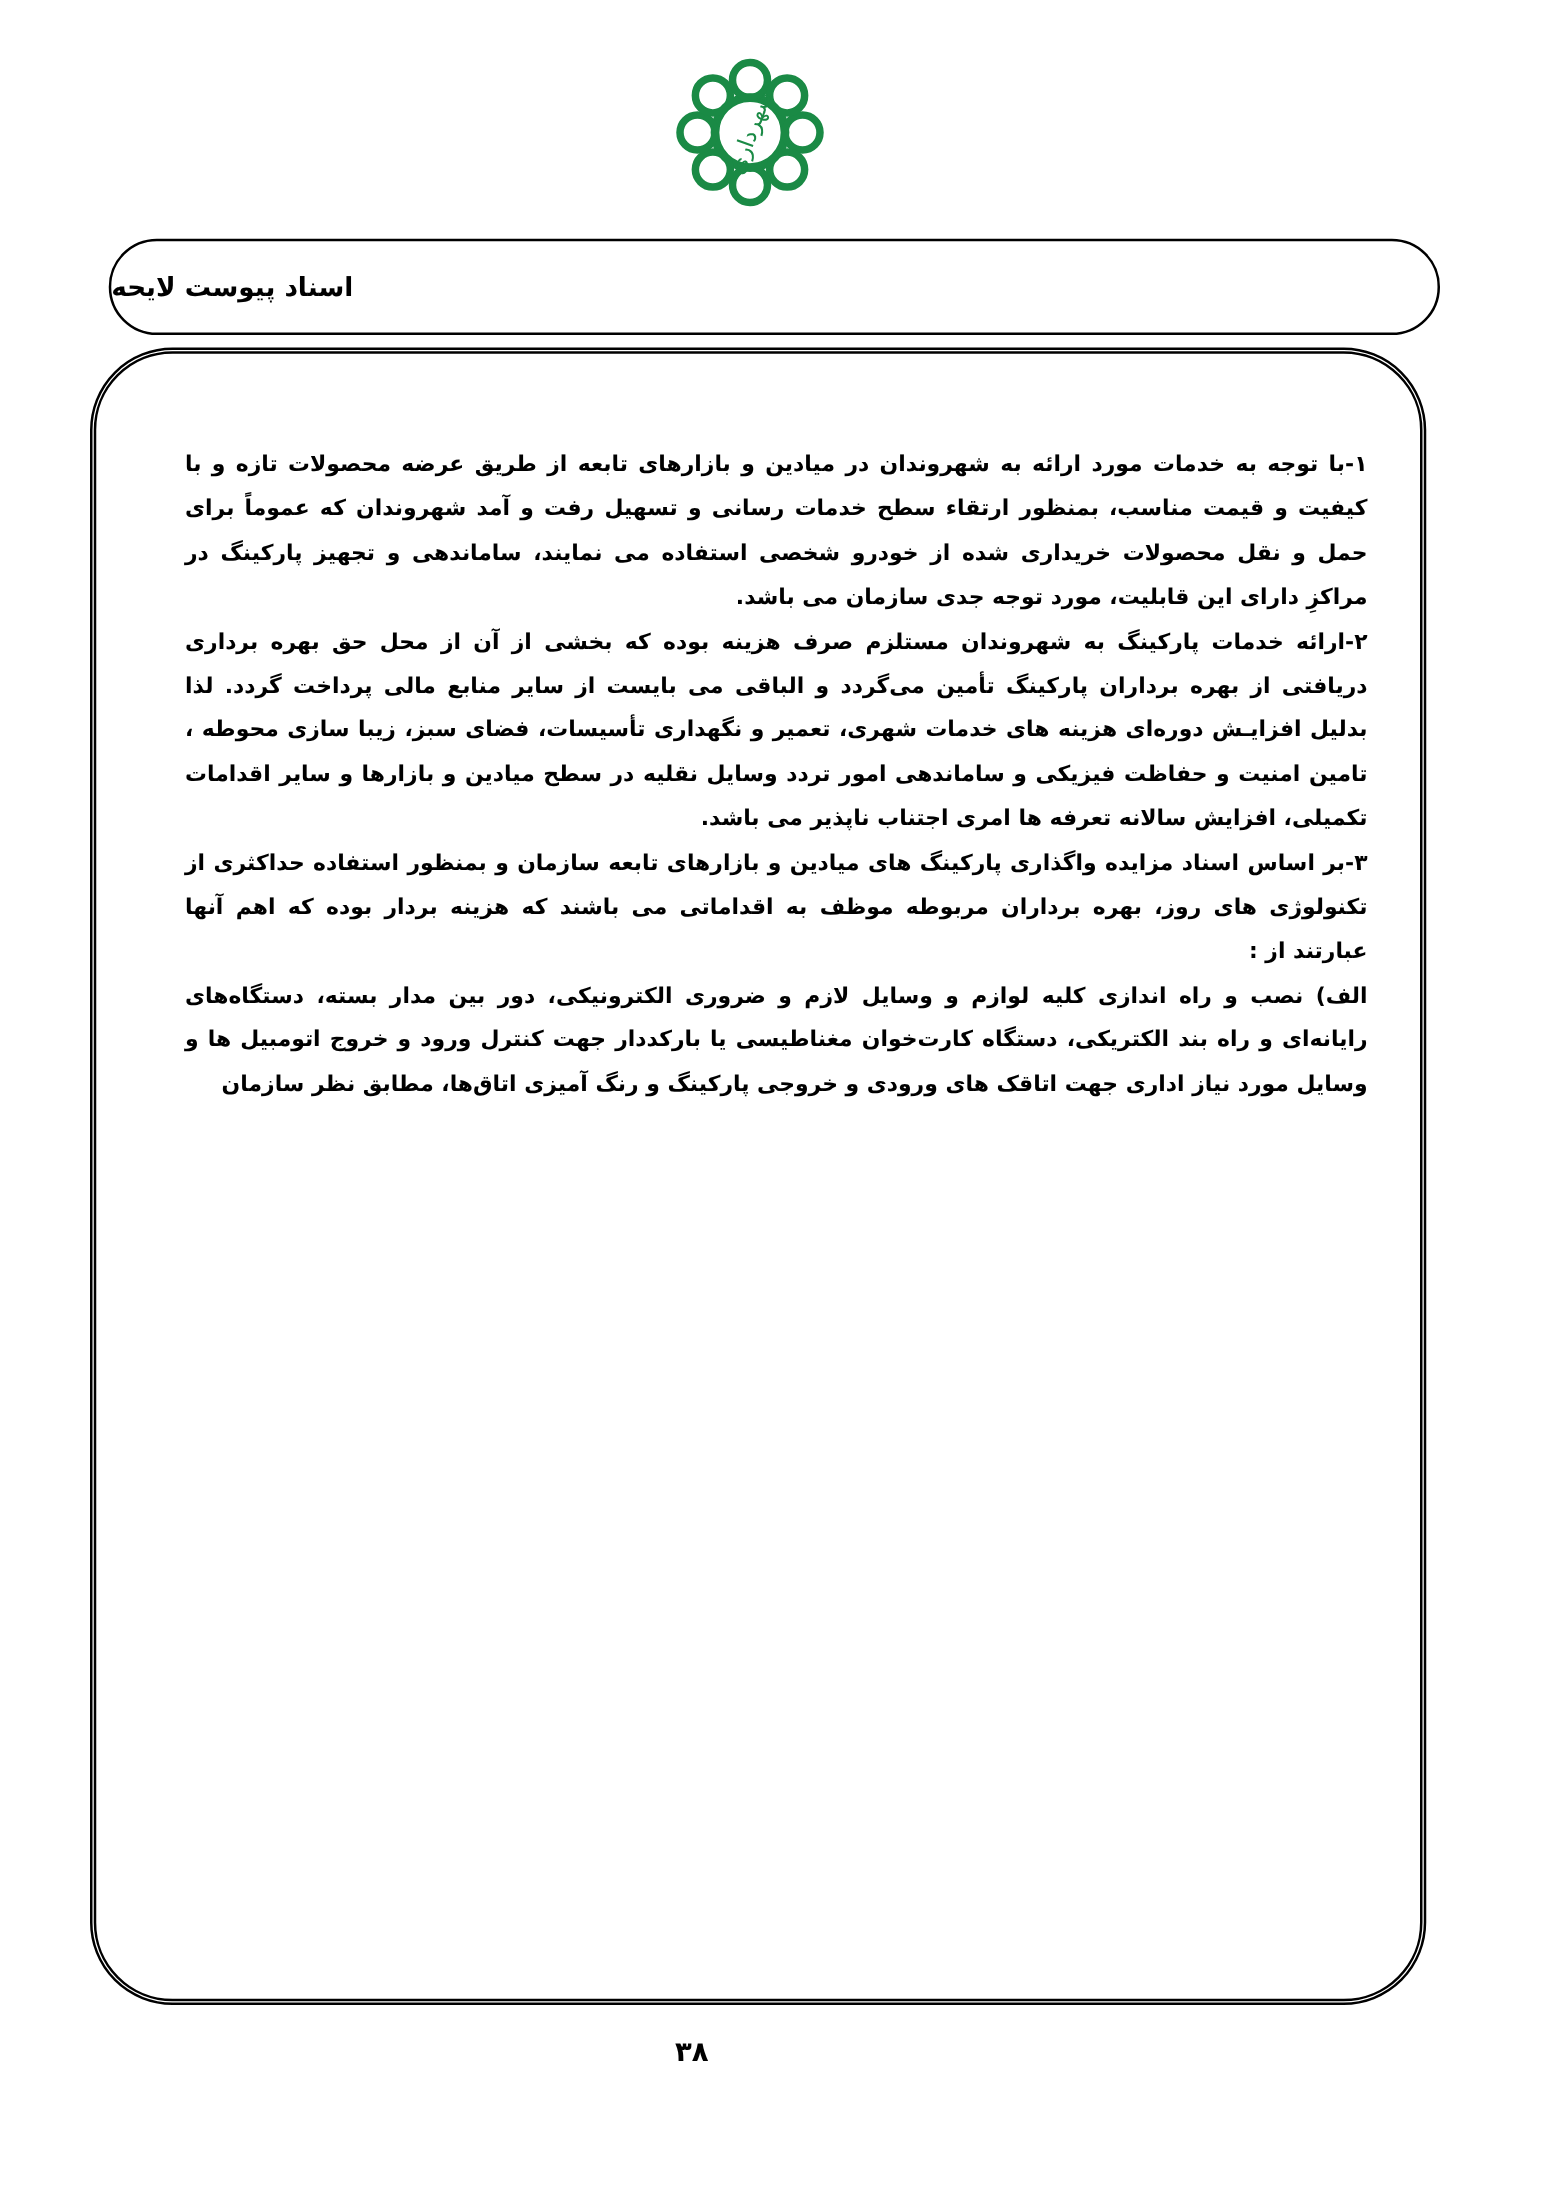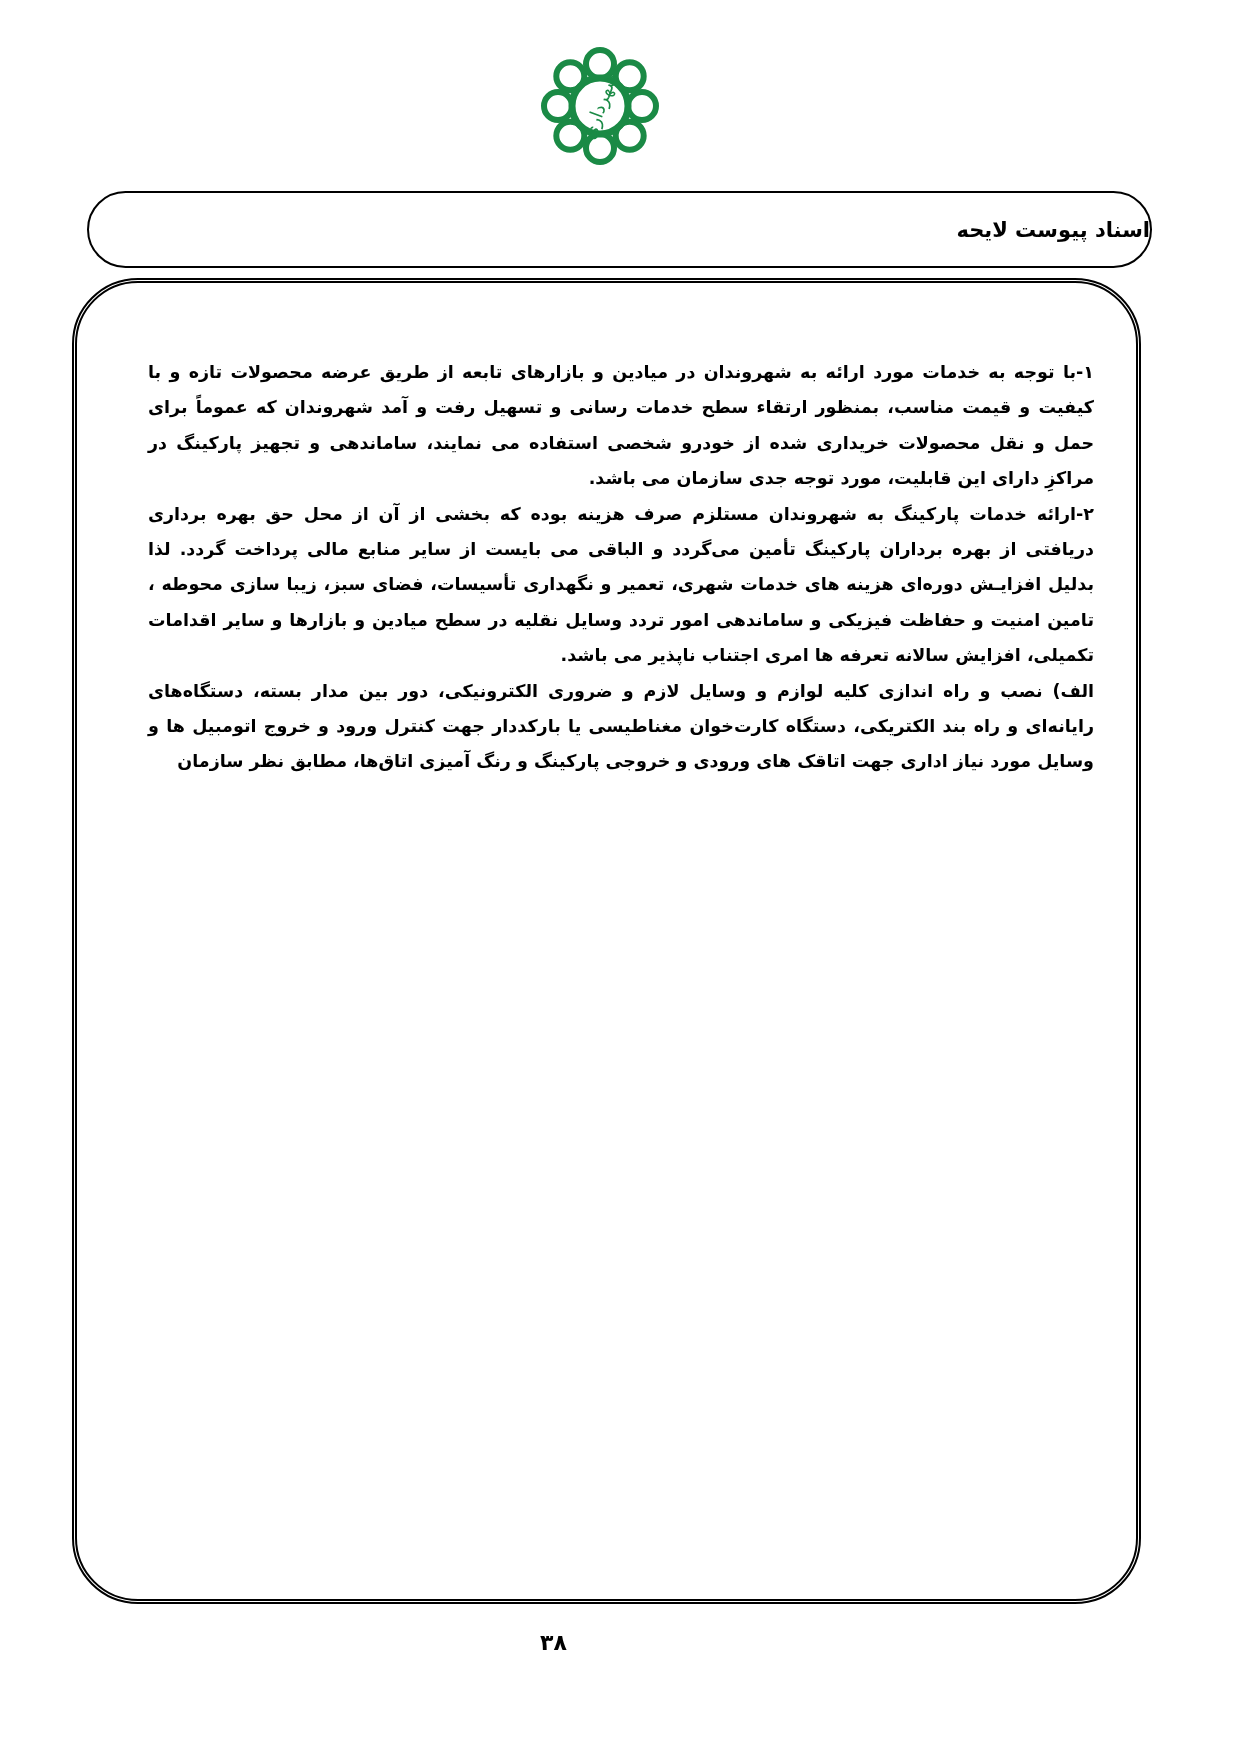--- a/index.html
+++ b/index.html
@@ -1,21 +1,21 @@
 <!DOCTYPE html>
 <html><head>
   <meta charset="utf-8">
   <style>
     html, body { margin: 0; padding: 0; background: #ffffff; }
     body { width: 1241px; height: 1755px; position: relative; overflow: hidden;
            font-family: "DejaVu Sans", sans-serif; color: #000; }
     .logo { position: absolute; left: 540px; top: 46px; width: 120px; height: 120px; }
     .title-box { position: absolute; left: 87px; top: 191px; width: 1065px; height: 77px;
                  box-sizing: border-box; border: 2.5px solid #000; border-radius: 40px;
-                 display: flex; align-items: center; justify-content: flex-end; }
+                 display: flex; align-items: center; justify-content: flex-start; }
     .title-text { font-weight: bold; font-size: 21px; direction: rtl; }
     .main-box { position: absolute; left: 72px; top: 278px; width: 1069px; height: 1326px;
                 box-sizing: border-box; border: 5px double #000; border-radius: 66px; }
     .content { position: absolute; left: 148px; top: 355px; width: 946px; direction: rtl;
                text-align: justify; font-weight: bold; font-size: 17.5px; line-height: 35.4px; }
     .content p { margin: 0; text-align-last: right; }
     .page-number { position: absolute; left: 540px; top: 1630px; width: 120px; 
                    font-weight: bold; font-size: 22px; }
   </style>
 </head>
@@ -42,16 +42,17 @@
 
 <div class="title-box">
   <span class="title-text">اسناد پیوست لایحه</span>
 </div>
 
 <div class="main-box"></div>
 
 <div class="content">
   <p>۱-با توجه به خدمات مورد ارائه به شهروندان در میادین و بازارهای تابعه از طریق عرضه محصولات تازه و با کیفیت و قیمت مناسب، بمنظور ارتقاء سطح خدمات رسانی و تسهیل رفت و آمد شهروندان که عموماً برای حمل و نقل محصولات خریداری شده از خودرو شخصی استفاده می نمایند، ساماندهی و تجهیز پارکینگ در مراکزِ دارای این قابلیت، مورد توجه جدی سازمان می باشد.</p>
   <p>۲-ارائه خدمات پارکینگ به شهروندان مستلزم صرف هزینه بوده که بخشی از آن از محل حق بهره برداری دریافتی از بهره برداران پارکینگ تأمین می‌گردد و الباقی می بایست از سایر منابع مالی پرداخت گردد. لذا بدلیل افزایـش دوره‌ای هزینه های خدمات شهری، تعمیر و نگهداری تأسیسات، فضای سبز، زیبا سازی محوطه ، تامین امنیت و حفاظت فیزیکی و ساماندهی امور تردد وسایل نقلیه در سطح میادین و بازارها و سایر اقدامات تکمیلی،  افزایش سالانه تعرفه ها امری اجتناب ناپذیر می باشد.</p>
+  <p>۳-بر اساس اسناد مزایده واگذاری پارکینگ های میادین و بازارهای تابعه سازمان و بمنظور استفاده حداکثری از تکنولوژی های روز، بهره برداران مربوطه موظف به اقداماتی می باشند که هزینه بردار بوده که اهم آنها عبارتند از :</p>
   <p>الف) نصب و راه اندازی کلیه لوازم و وسایل لازم و ضروری الکترونیکی، دور بین مدار بسته، دستگاه‌های رایانه‌ای و راه بند الکتریکی، دستگاه کارت‌خوان مغناطیسی یا بارکددار جهت کنترل ورود و خروج اتومبیل ها و وسایل مورد نیاز اداری جهت اتاقک های ورودی و خروجی پارکینگ و رنگ آمیزی اتاق‌ها، مطابق نظر سازمان</p>
 </div>
 
 <div class="page-number">۳۸</div>
 
 </body></html>

